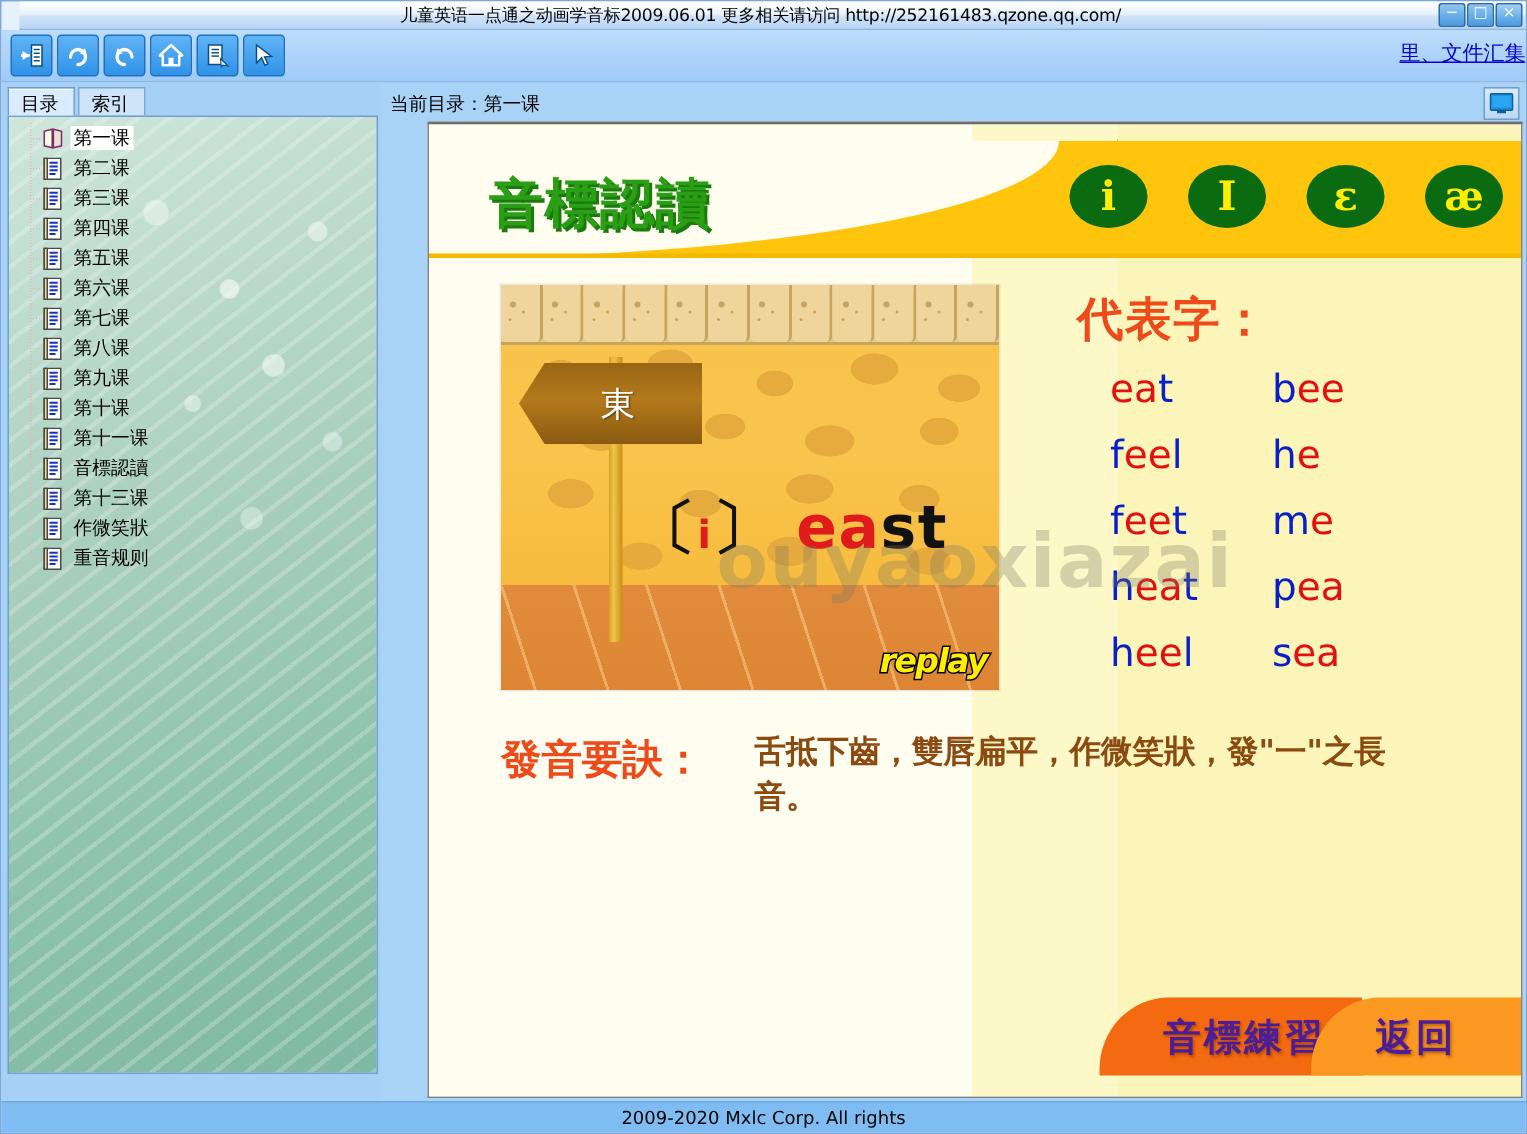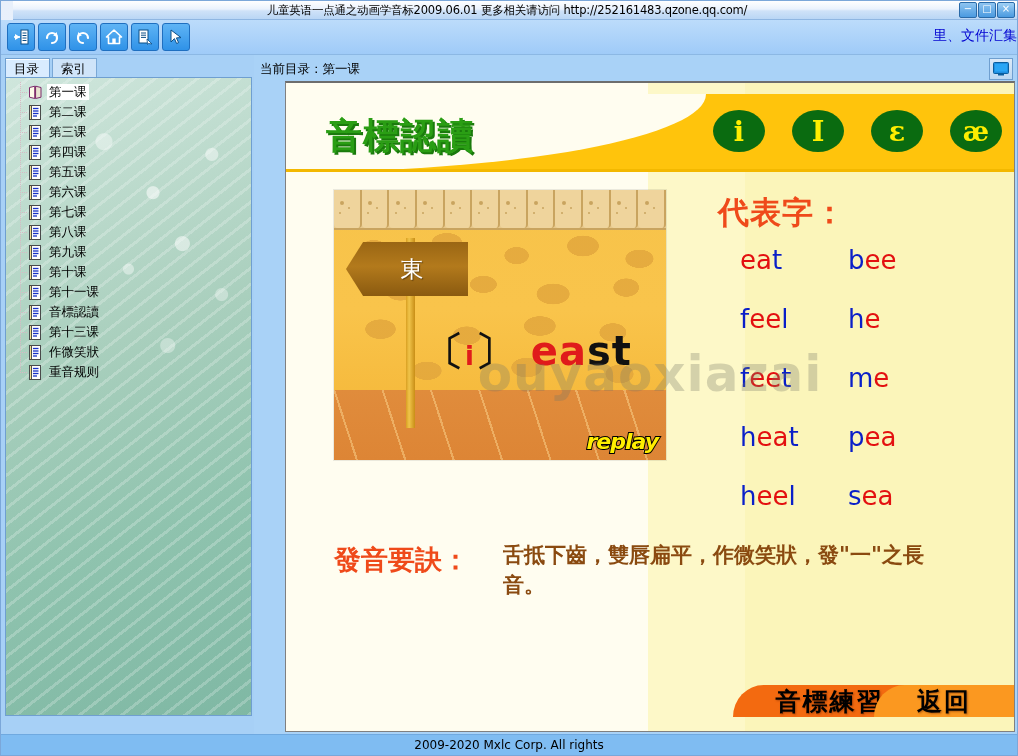--- a/index.html
+++ b/index.html
@@ -67,20 +67,21 @@
     border: 1px solid #1f6fc0;
     border-radius: 3px;
     display: flex; align-items: center; justify-content: center;
     cursor: pointer;
   }
   .tbbtn svg { display: block; }
   #toolbar-link {
     position: absolute; right: 0px; top: 7px;
     color: #0000d0;
     font-size: 14px;
+    text-decoration: underline;
     font-family: "DejaVu Sans", sans-serif;
     white-space: nowrap;
     cursor: pointer;
     overflow: hidden;
     width: 99px;
     direction: rtl;
   }
 
   
   #body-split {
@@ -402,21 +403,21 @@
   #words-title {
     font-family: "DejaVu Sans", sans-serif;
     font-size: 31px; font-weight: bold;
     color: #ef4a1a;
     letter-spacing: 1px;
     margin-bottom: 8px;
   }
   #word-grid {
     display: grid;
     grid-template-columns: 108px auto;
-    row-gap: 23px;
+    row-gap: 8px;
     padding-left: 22px;
     font-family: "DejaVu Sans", sans-serif;
     font-size: 26px;
     line-height: 36px;
   }
   .w .c { color: #0a1fc8; }
   .w .v { color: #e31010; }
 
   
   #tip-row {
@@ -442,23 +443,23 @@
     max-width: 430px;
   }
 
   
   #bottom-btns {
     position: absolute; right: 0; bottom: 14px;
     display: flex; align-items: flex-end;
     height: 48px;
   }
   .bbtn {
-    height: 32px;
+    height: 52px;
     display: flex; align-items: center; justify-content: center;
-    color: #000000;
+    color: #4c1d95;
     font-family: "DejaVu Sans", sans-serif;
     font-size: 25px; font-weight: bold;
     letter-spacing: 2px;
     text-shadow: 1px 1px 2px rgba(120,40,0,0.5);
     cursor: pointer;
   }
   #bbtn-practice {
     width: 175px;
     background: #f36a10;
     border-top-left-radius: 46px 48px;

